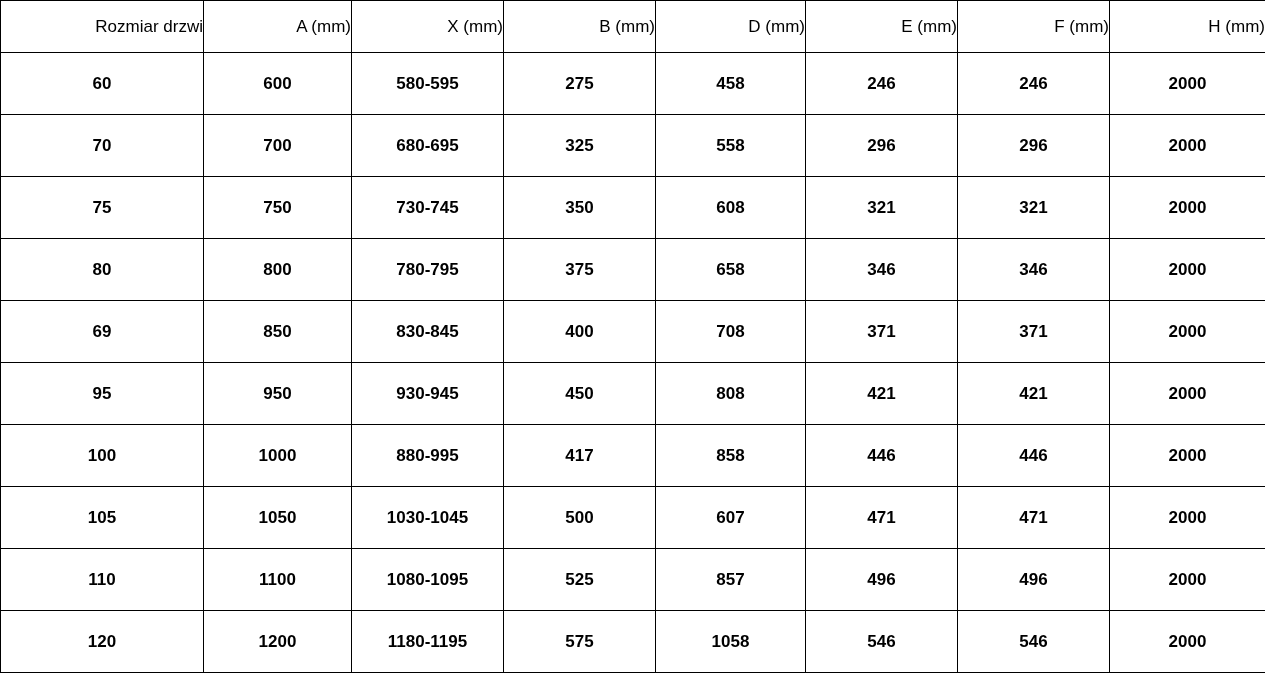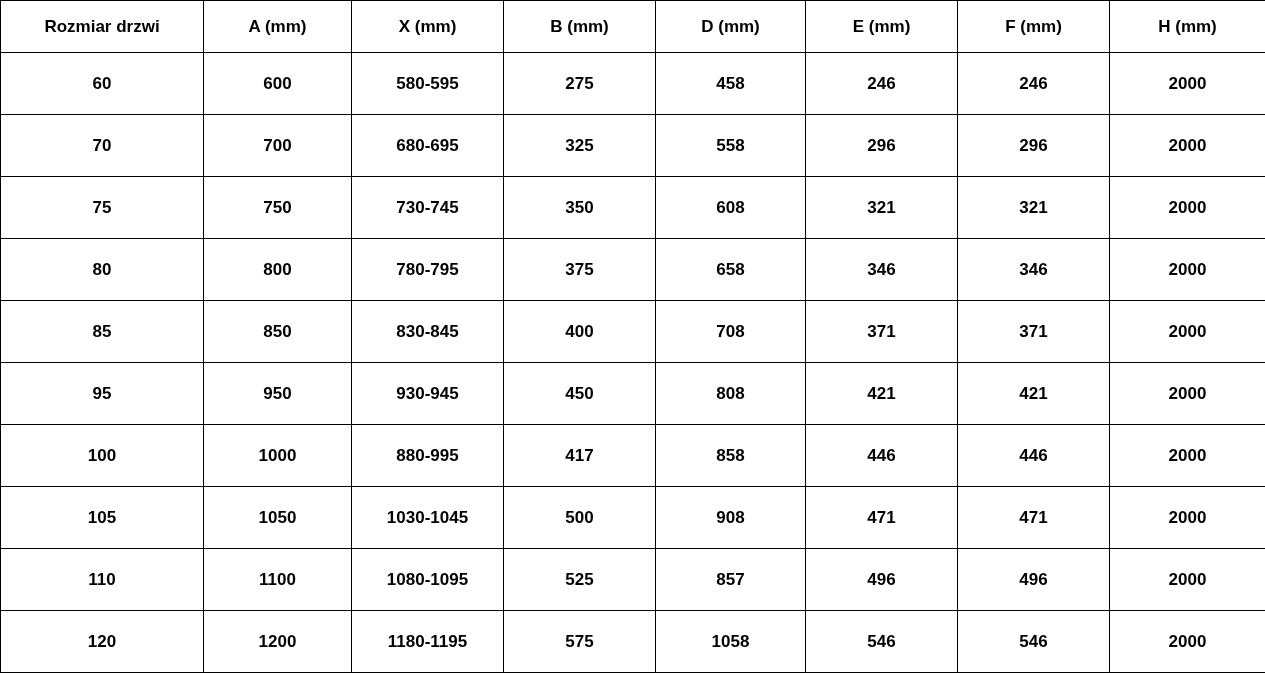--- a/index.html
+++ b/index.html
@@ -28,22 +28,23 @@
   table.spec-table th,
   table.spec-table td {
     border: 1px solid #000000;
     text-align: center;
     vertical-align: middle;
     font-size: 17px;
     padding: 0;
     background: #ffffff;
   }
   table.spec-table thead th {
-    font-weight: bold;
+    font-weight: normal;
     height: 51px;
+    text-align: right;
   }
   table.spec-table tbody td {
     font-weight: bold;
     height: 48px;
   }
   
   col.c0 { width: 203px; }
   col.c1 { width: 148px; }
   col.c2 { width: 152px; }
   col.c3 { width: 152px; }
@@ -114,21 +115,21 @@
         <td>80</td>
         <td>800</td>
         <td>780-795</td>
         <td>375</td>
         <td>658</td>
         <td>346</td>
         <td>346</td>
         <td>2000</td>
       </tr>
       <tr>
-        <td>85</td>
+        <td>69</td>
         <td>850</td>
         <td>830-845</td>
         <td>400</td>
         <td>708</td>
         <td>371</td>
         <td>371</td>
         <td>2000</td>
       </tr>
       <tr>
         <td>95</td>
@@ -148,21 +149,21 @@
         <td>858</td>
         <td>446</td>
         <td>446</td>
         <td>2000</td>
       </tr>
       <tr>
         <td>105</td>
         <td>1050</td>
         <td>1030-1045</td>
         <td>500</td>
-        <td>908</td>
+        <td>607</td>
         <td>471</td>
         <td>471</td>
         <td>2000</td>
       </tr>
       <tr>
         <td>110</td>
         <td>1100</td>
         <td>1080-1095</td>
         <td>525</td>
         <td>857</td>

